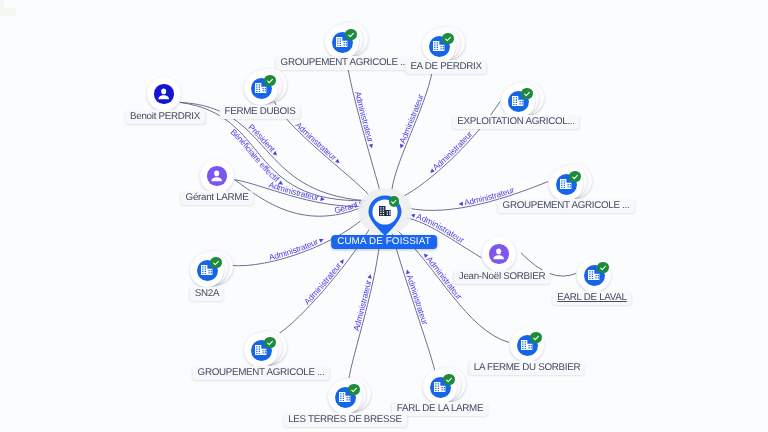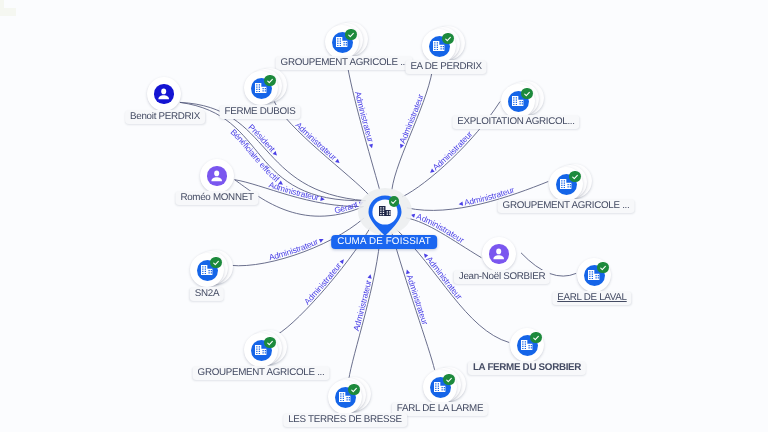--- a/index.html
+++ b/index.html
@@ -176,21 +176,21 @@
         <div class="nlabel" style="left: 508px; top: 115px; margin-left: 8px;">EXPLOITATION AGRICOL...</div>
       </div>
       <div class="node" style="z-index: 16;">
         <div class="disc" style="height: 34px; width: 34px; left: 200px; top: 159px;"></div>
         <div class="inner" style="height: 19.4px; width: 19.4px; left: 207.3px; top: 166.3px; background: rgb(123, 87, 239);">
           <svg width="19.4" height="19.4" viewBox="0 0 24 24">
             <ellipse cx="12" cy="9.2" rx="3.1" ry="3.5" fill="#ffffff"></ellipse>
             <path fill="#ffffff" d="M12 13.8c-3.55 0-6.5 2.0-6.5 4.2v1.0h13v-1.0c0-2.2-2.95-4.2-6.5-4.2z"></path>
           </svg>
         </div>
-        <div class="nlabel" style="left: 217px; top: 191px;">Roméo MONNET</div>
+        <div class="nlabel" style="left: 217px; top: 191px;">Gérant LARME</div>
       </div>
       <div class="node" style="z-index: 17;">
         <div class="stackdisc" style="height: 34px; width: 34px; left: 557.8px; top: 163.8px;"></div>
         <div class="stackdisc" style="height: 34px; width: 34px; left: 553.4px; top: 165.4px;"></div>
         <div class="disc" style="height: 34px; width: 34px; left: 549px; top: 167px;"></div>
         <div class="inner" style="height: 21px; width: 21px; left: 555.5px; top: 173.5px; background: rgb(21, 101, 232);">
           <svg width="11.4" height="10.488000000000001" viewBox="0 0 23 21">
             <path fill="#ffffff" fill-rule="evenodd" d="M0 0h12.8v7.6h10.2V21H0V0zM2.4 2.4v2.4h2.6V2.4H2.4z M7.5 2.4v2.4h2.6V2.4H7.5zM2.4 6.9v2.4h2.6V6.9H2.4z M7.5 6.9v2.4h2.6V6.9H7.5zM2.4 11.4v2.4h2.6v-2.4H2.4z M7.5 11.4v2.4h2.6v-2.4H7.5zM2.4 15.9v2.4h2.6v-2.4H2.4z M7.5 15.9v2.4h2.6v-2.4H7.5zM15.1 10.1v2.4h2.6v-2.4h-2.6z M15.1 14.6v2.4h2.6v-2.4h-2.6zM19.6 10.1v2.4h2.6v-2.4h-2.6z M19.6 14.6v2.4h2.6v-2.4h-2.6z"></path>
           </svg>
         </div>
@@ -246,21 +246,21 @@
         <div class="inner" style="height: 21px; width: 21px; left: 516.5px; top: 334.5px; background: rgb(21, 101, 232);">
           <svg width="11.4" height="10.488000000000001" viewBox="0 0 23 21">
             <path fill="#ffffff" fill-rule="evenodd" d="M0 0h12.8v7.6h10.2V21H0V0zM2.4 2.4v2.4h2.6V2.4H2.4z M7.5 2.4v2.4h2.6V2.4H7.5zM2.4 6.9v2.4h2.6V6.9H2.4z M7.5 6.9v2.4h2.6V6.9H7.5zM2.4 11.4v2.4h2.6v-2.4H2.4z M7.5 11.4v2.4h2.6v-2.4H7.5zM2.4 15.9v2.4h2.6v-2.4H2.4z M7.5 15.9v2.4h2.6v-2.4H7.5zM15.1 10.1v2.4h2.6v-2.4h-2.6z M15.1 14.6v2.4h2.6v-2.4h-2.6zM19.6 10.1v2.4h2.6v-2.4h-2.6z M19.6 14.6v2.4h2.6v-2.4h-2.6z"></path>
           </svg>
         </div>
         <div class="check" style="height: 11.2px; width: 11.2px; left: 530.4px; top: 332.1px;">
           <svg width="10.08" height="10.08" viewBox="0 0 24 24">
             <path fill="none" stroke="#fff" stroke-width="2.6" stroke-linecap="round" stroke-linejoin="round" d="M6.5 12.3l3.7 3.7 7.3-7.8"></path>
           </svg>
         </div>
-        <div class="nlabel" style="left: 527px; top: 361px; font-weight: bold;">LA FERME DU SORBIER</div>
+        <div class="nlabel" style="left: 527px; top: 361px;">LA FERME DU SORBIER</div>
       </div>
       <div class="node" style="z-index: 22;">
         <div class="stackdisc" style="height: 34px; width: 34px; left: 252.8px; top: 329.8px;"></div>
         <div class="stackdisc" style="height: 34px; width: 34px; left: 248.4px; top: 331.4px;"></div>
         <div class="disc" style="height: 34px; width: 34px; left: 244px; top: 333px;"></div>
         <div class="inner" style="height: 21px; width: 21px; left: 250.5px; top: 339.5px; background: rgb(21, 101, 232);">
           <svg width="11.4" height="10.488000000000001" viewBox="0 0 23 21">
             <path fill="#ffffff" fill-rule="evenodd" d="M0 0h12.8v7.6h10.2V21H0V0zM2.4 2.4v2.4h2.6V2.4H2.4z M7.5 2.4v2.4h2.6V2.4H7.5zM2.4 6.9v2.4h2.6V6.9H2.4z M7.5 6.9v2.4h2.6V6.9H7.5zM2.4 11.4v2.4h2.6v-2.4H2.4z M7.5 11.4v2.4h2.6v-2.4H7.5zM2.4 15.9v2.4h2.6v-2.4H2.4z M7.5 15.9v2.4h2.6v-2.4H7.5zM15.1 10.1v2.4h2.6v-2.4h-2.6z M15.1 14.6v2.4h2.6v-2.4h-2.6zM19.6 10.1v2.4h2.6v-2.4h-2.6z M19.6 14.6v2.4h2.6v-2.4h-2.6z"></path>
           </svg>
         </div>

